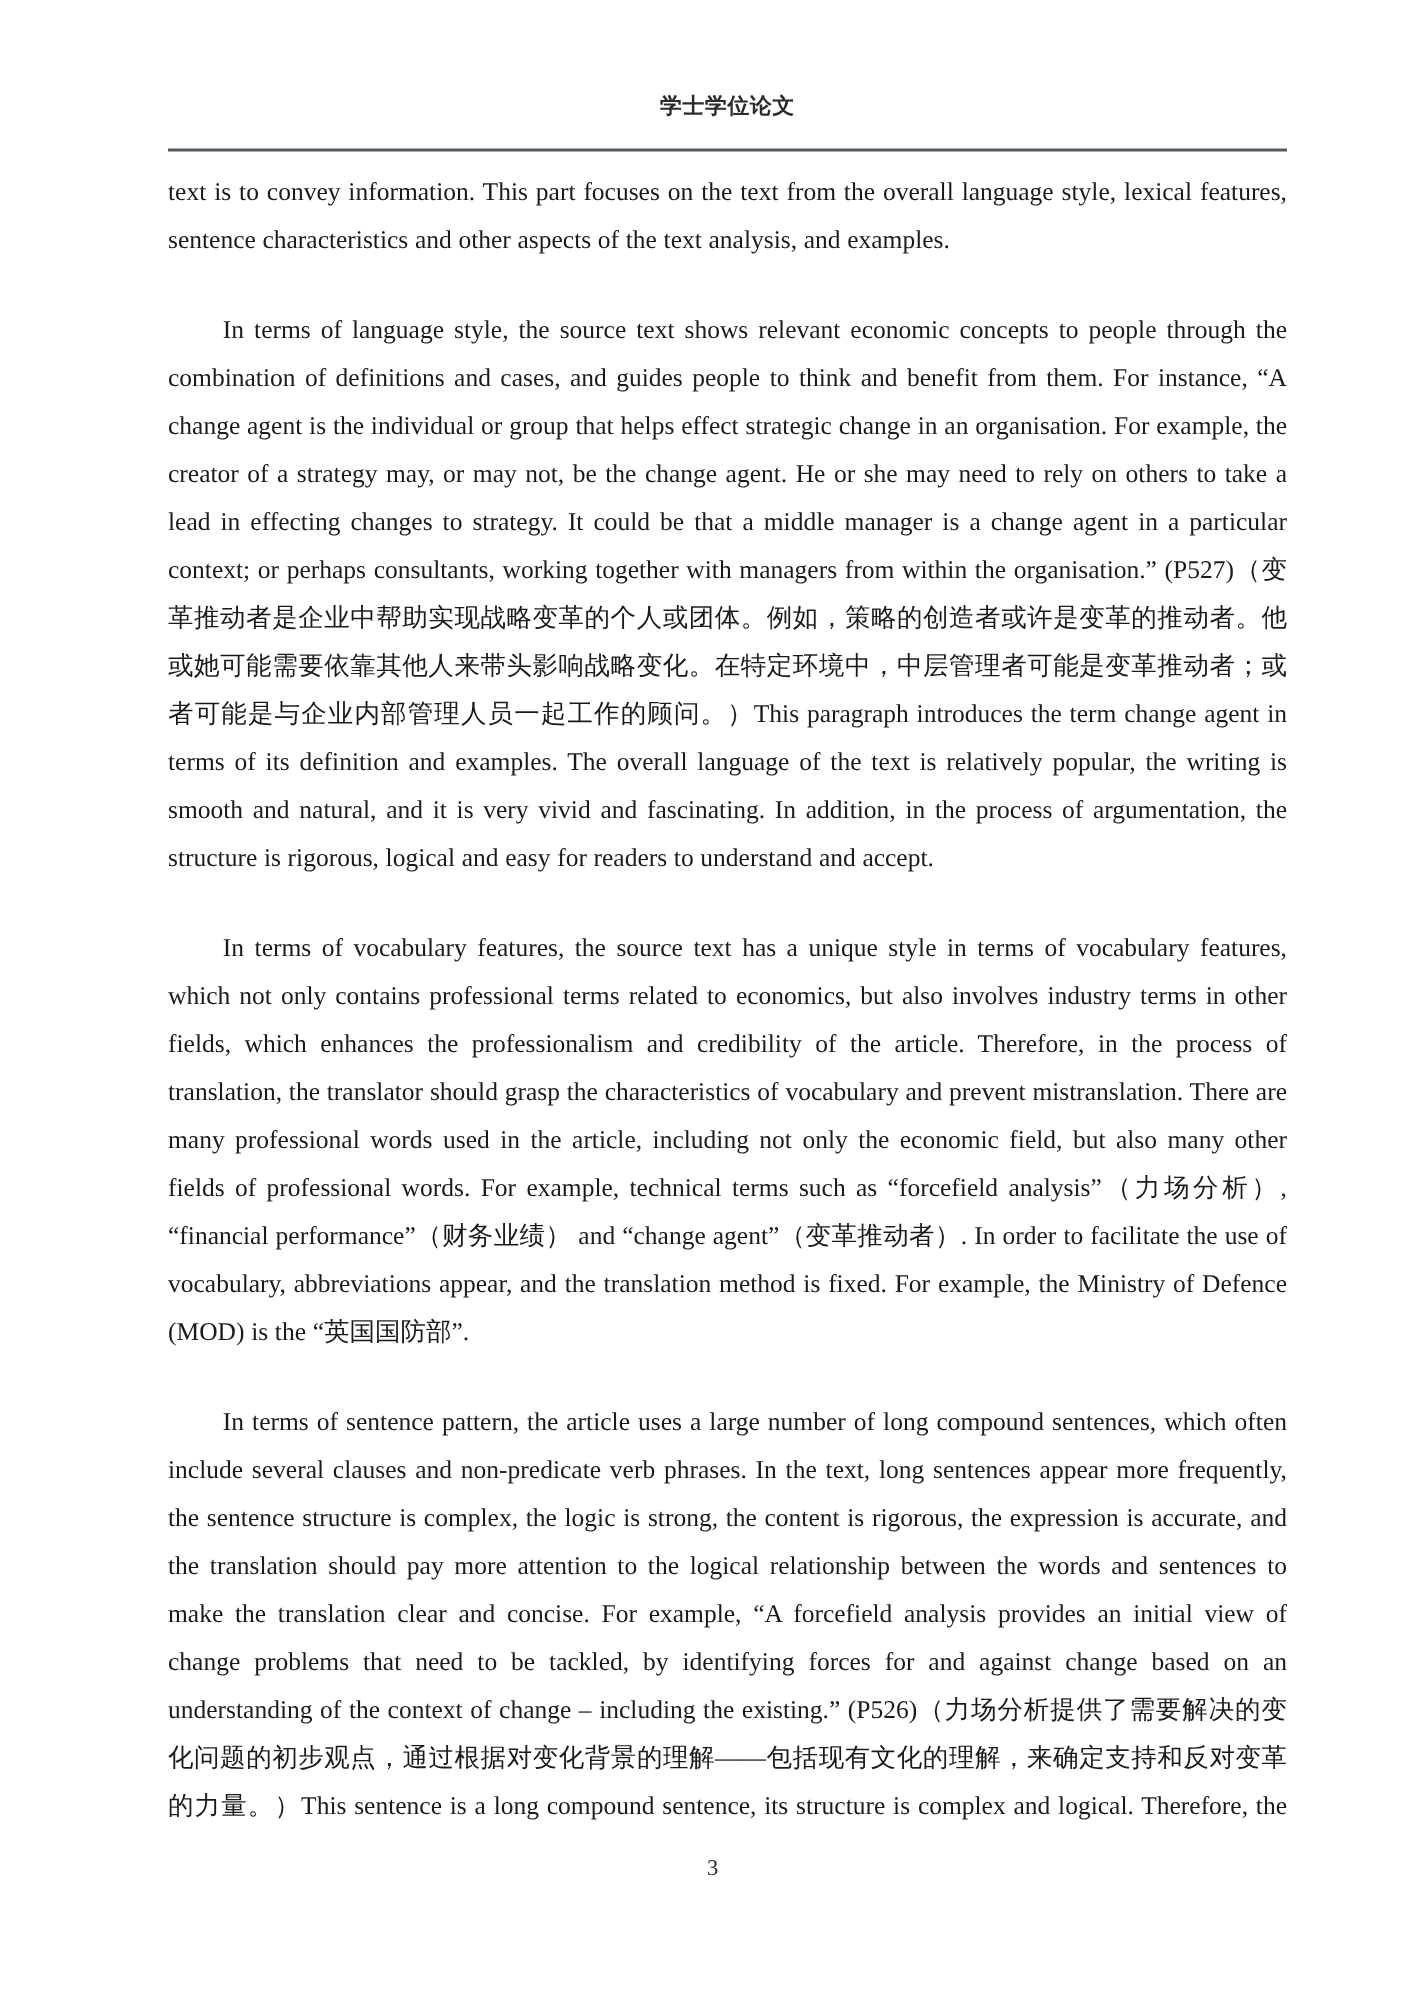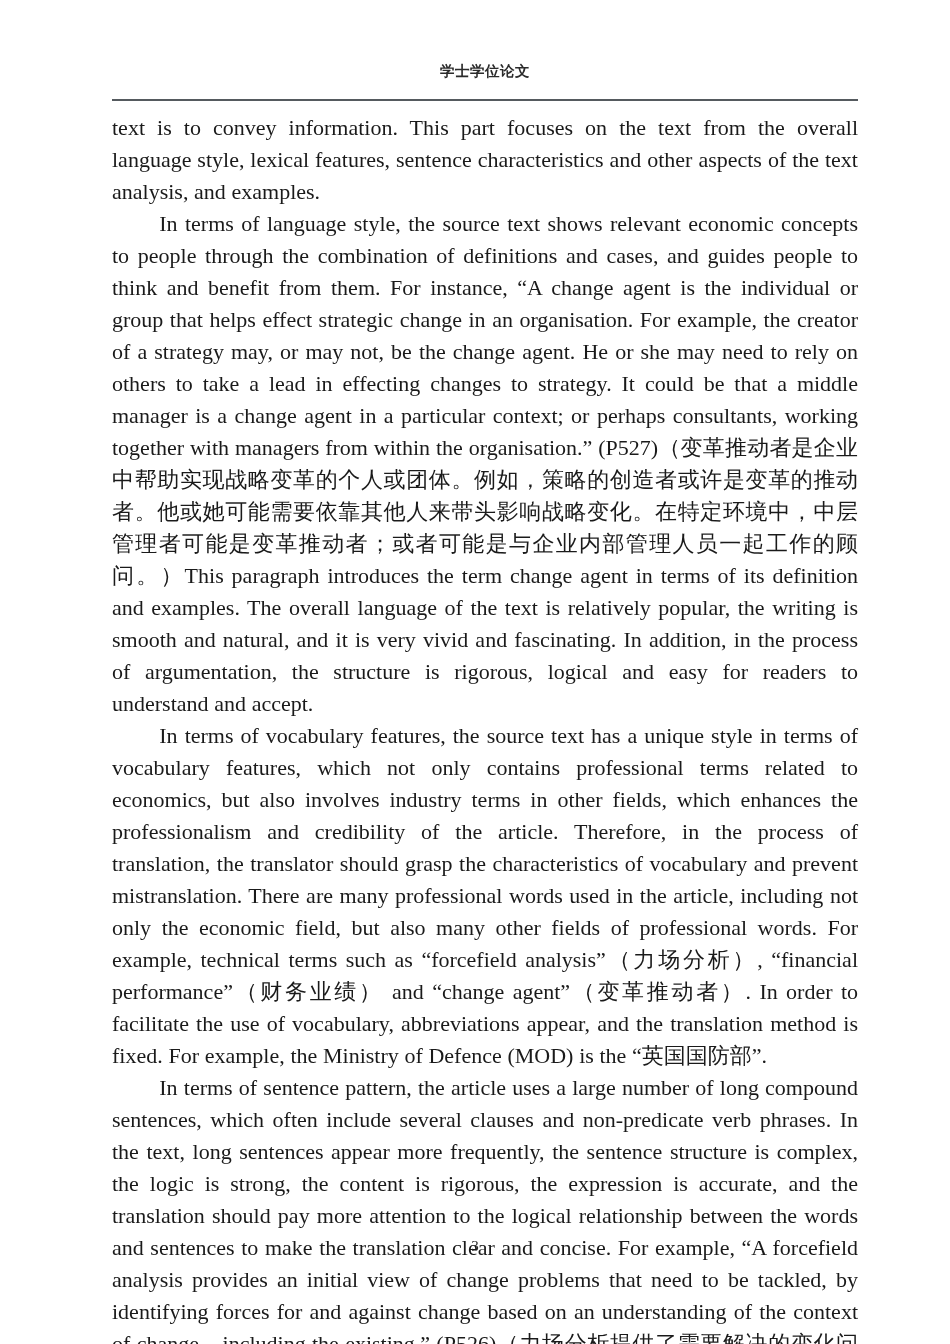--- a/index.html
+++ b/index.html
@@ -48,30 +48,31 @@
 
   
   .content {
     position: absolute;
     left: 112px;
     top: 112px;
     width: 746px;
   }
   .content p {
     margin: 0;
-    font-size: 22px;
+    font-size: 17px;
     line-height: 32px;
     text-align: justify;
     text-justify: inter-word;
     text-indent: 0;
     word-spacing: 0.2px;
     hyphens: none;
   }
   .content p.indent {
     text-indent: 2.15em;
+    margin-top: 28px;
   }
   .content p.last-line-full {
     text-align-last: justify;
   }
 
   
   .page-number {
     position: absolute;
     left: 0;
     right: 0;

